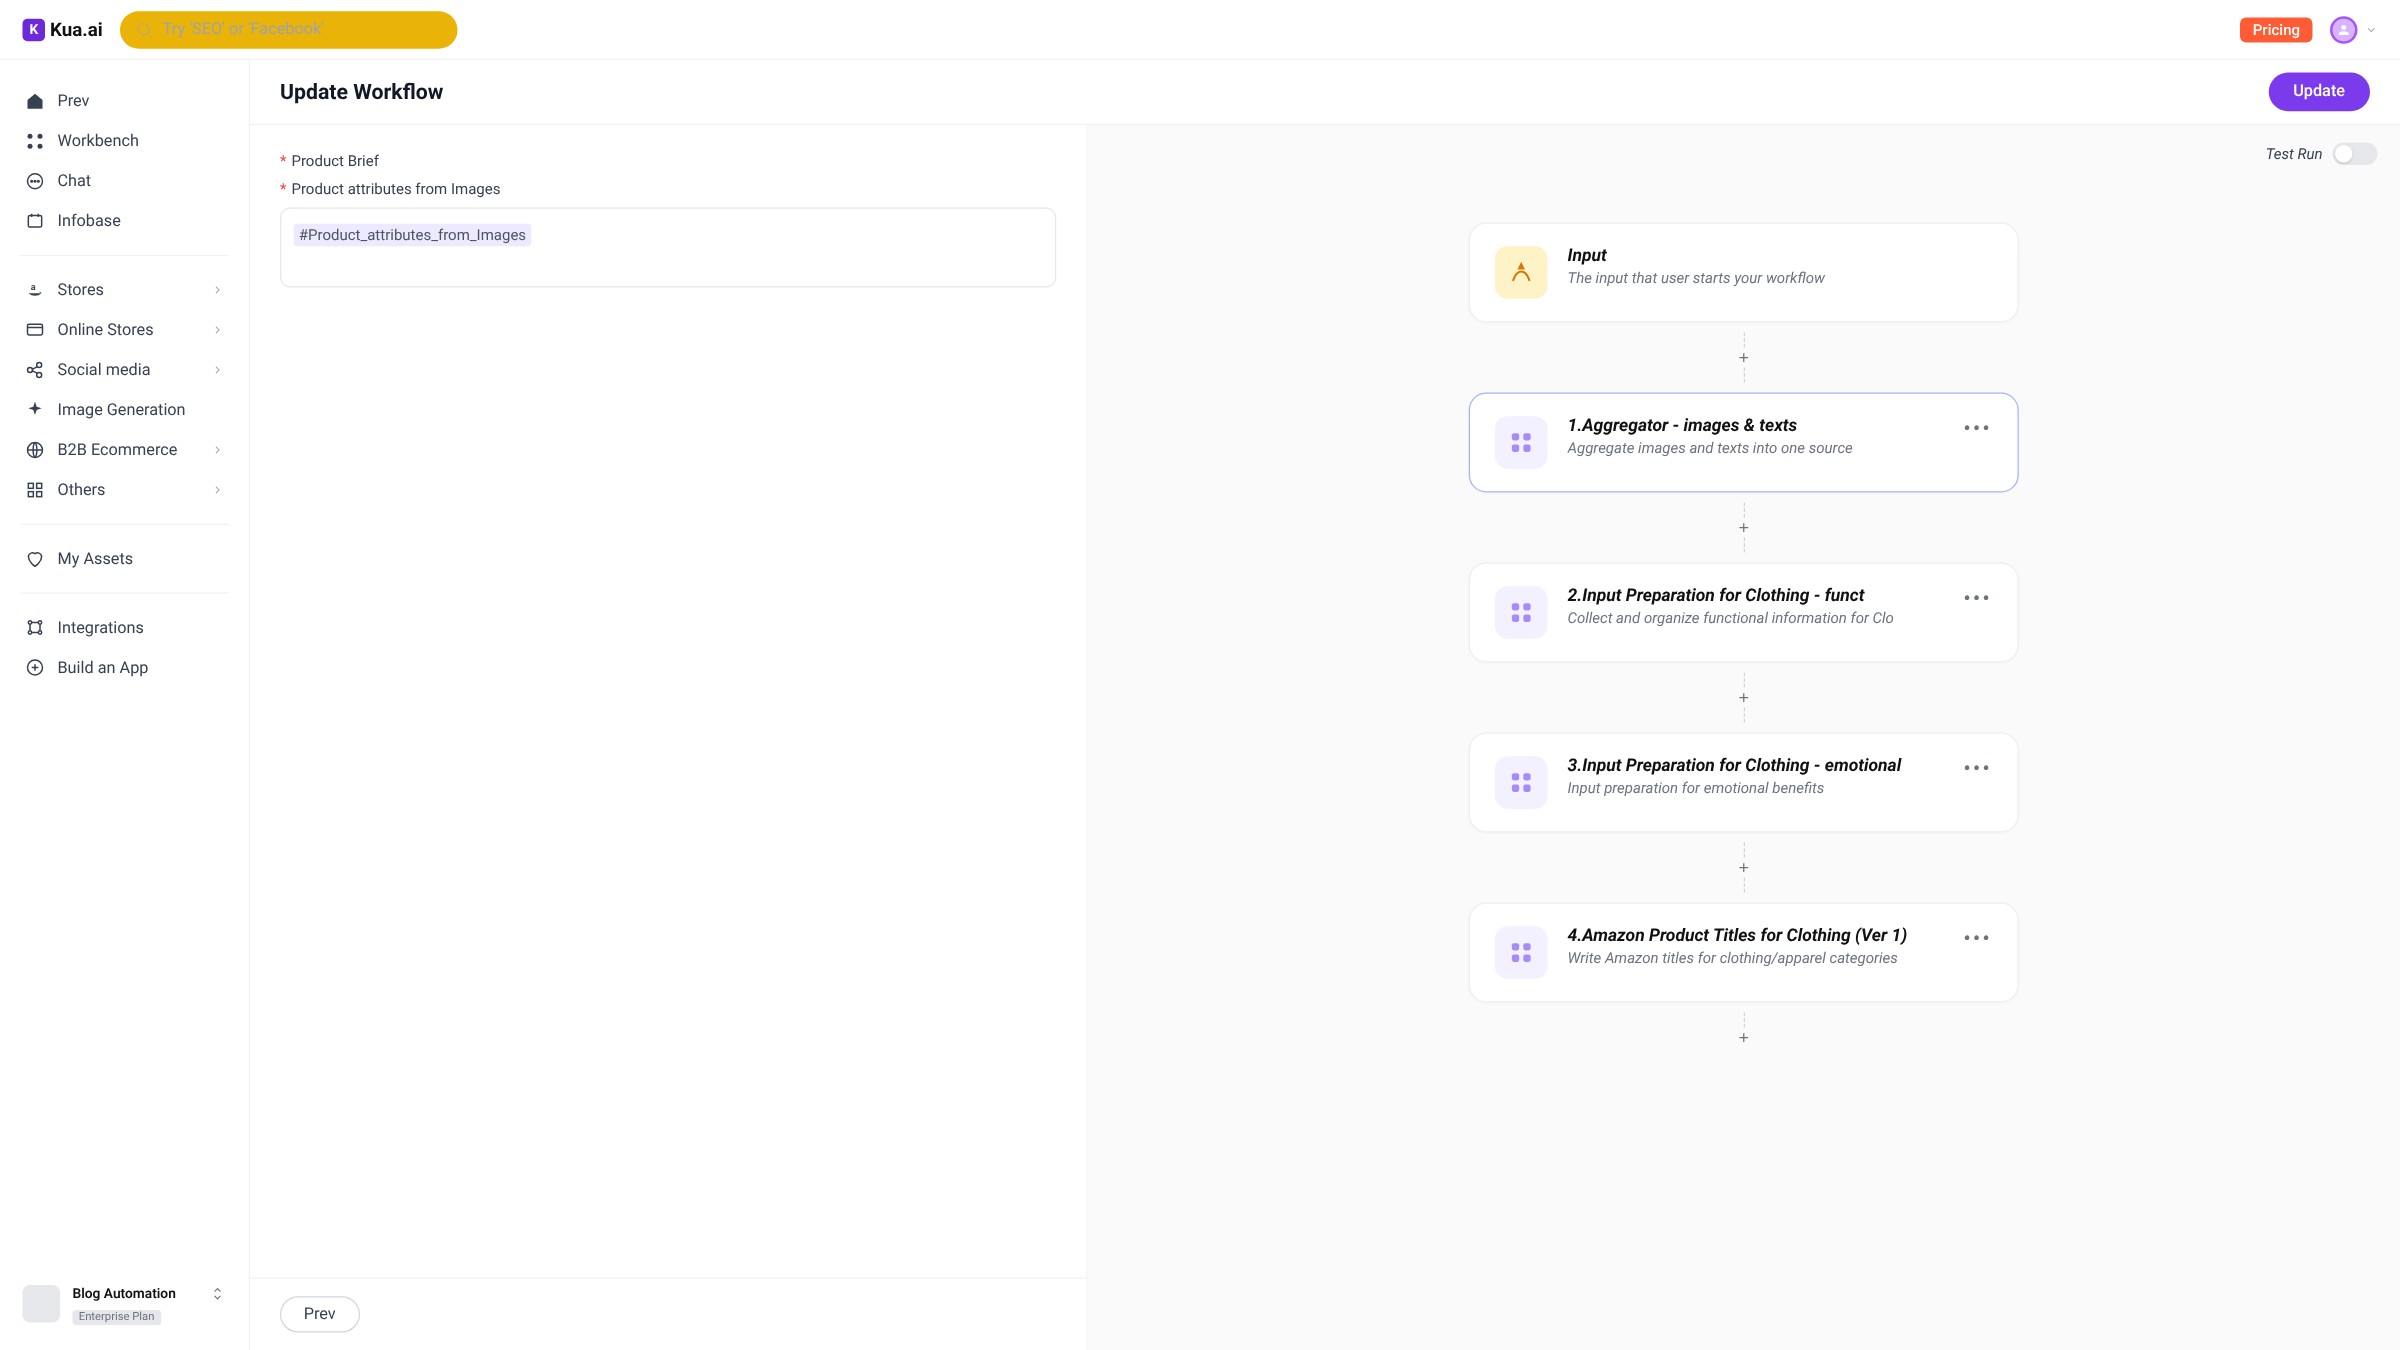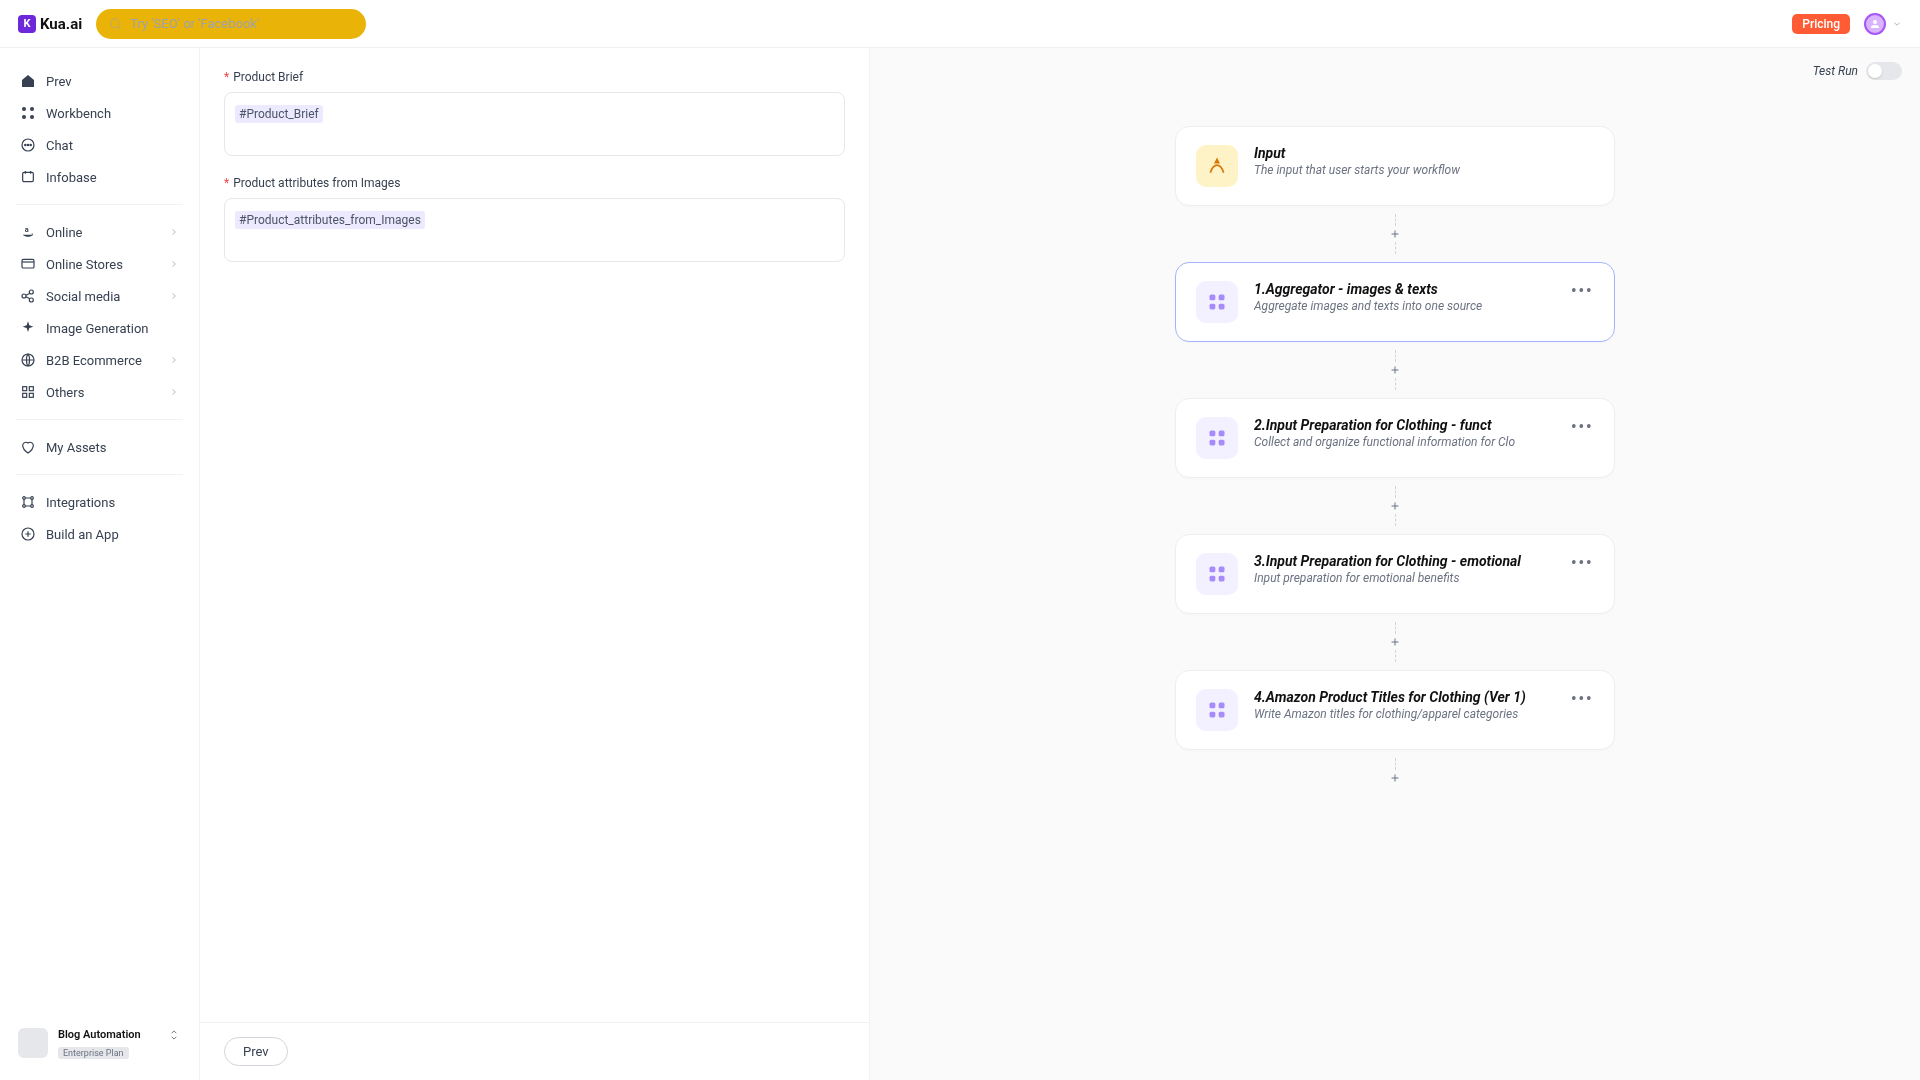--- a/index.html
+++ b/index.html
@@ -140,21 +140,21 @@
           <path d="M8 3v4M16 3v4"></path>
         </svg>
       <span>Infobase</span>
     </div>
     <div class="side-sep"></div>
     <div class="side-item">
       <svg class="icon filled" viewBox="0 0 24 24">
           <path d="M4 16c5 4 11 4 16 0M17 14c2 0 3 1 2 3"></path>
           <text x="7" y="12" font-size="11" font-weight="700" fill="#374151">a</text>
         </svg>
-      <span>Online</span>
+      <span>Stores</span>
       <svg class="chev" viewBox="0 0 24 24">
           <path d="m9 6 6 6-6 6"></path>
         </svg>
     </div>
     <div class="side-item">
       <svg class="icon" viewBox="0 0 24 24">
           <rect x="3" y="5" width="18" height="13" rx="2"></rect>
           <path d="M3 9h18"></path>
         </svg>
       <span>Online Stores</span>
@@ -234,31 +234,32 @@
         <div class="side-footer-title">Blog Automation</div>
         <span class="side-footer-badge">Enterprise Plan</span>
       </div>
       <svg class="side-footer-sort" viewBox="0 0 24 24">
           <path d="m8 9 4-4 4 4M8 15l4 4 4-4"></path>
         </svg>
     </div>
   </div>
 
   <div class="main">
+    <div class="main-header">
+      <div class="main-title">Update Workflow</div>
+      <button class="update-btn">Update</button>
+    </div>
 
     <div class="main-cols">
 
       <div class="left-col">
         <div class="left-body">
           <div class="field-label">
             <span class="req">*</span>
             <span>Product Brief</span>
-          </div>
-          <div class="tag-area">
-            <span class="inline-tag">#Product_Brief</span>
           </div>
 
           <div class="field-label">
             <span class="req">*</span>
             <span>Product attributes from Images</span>
           </div>
           <div class="tag-area">
             <span class="inline-tag">#Product_attributes_from_Images</span>
           </div>
         </div>

